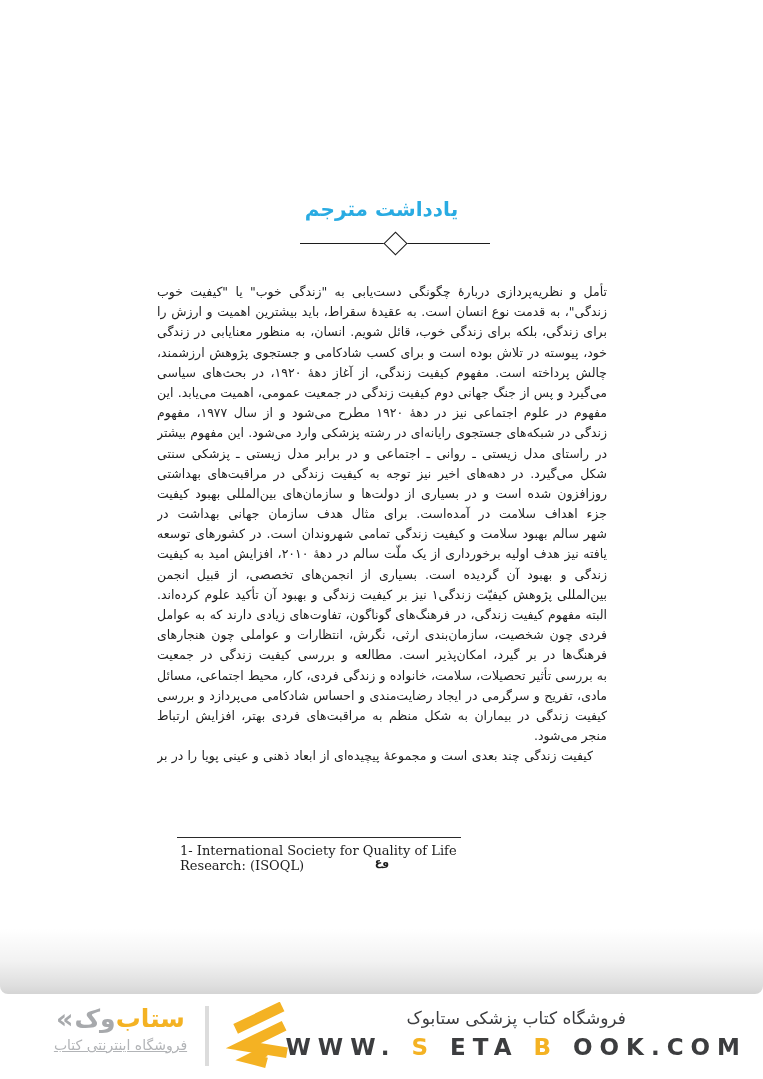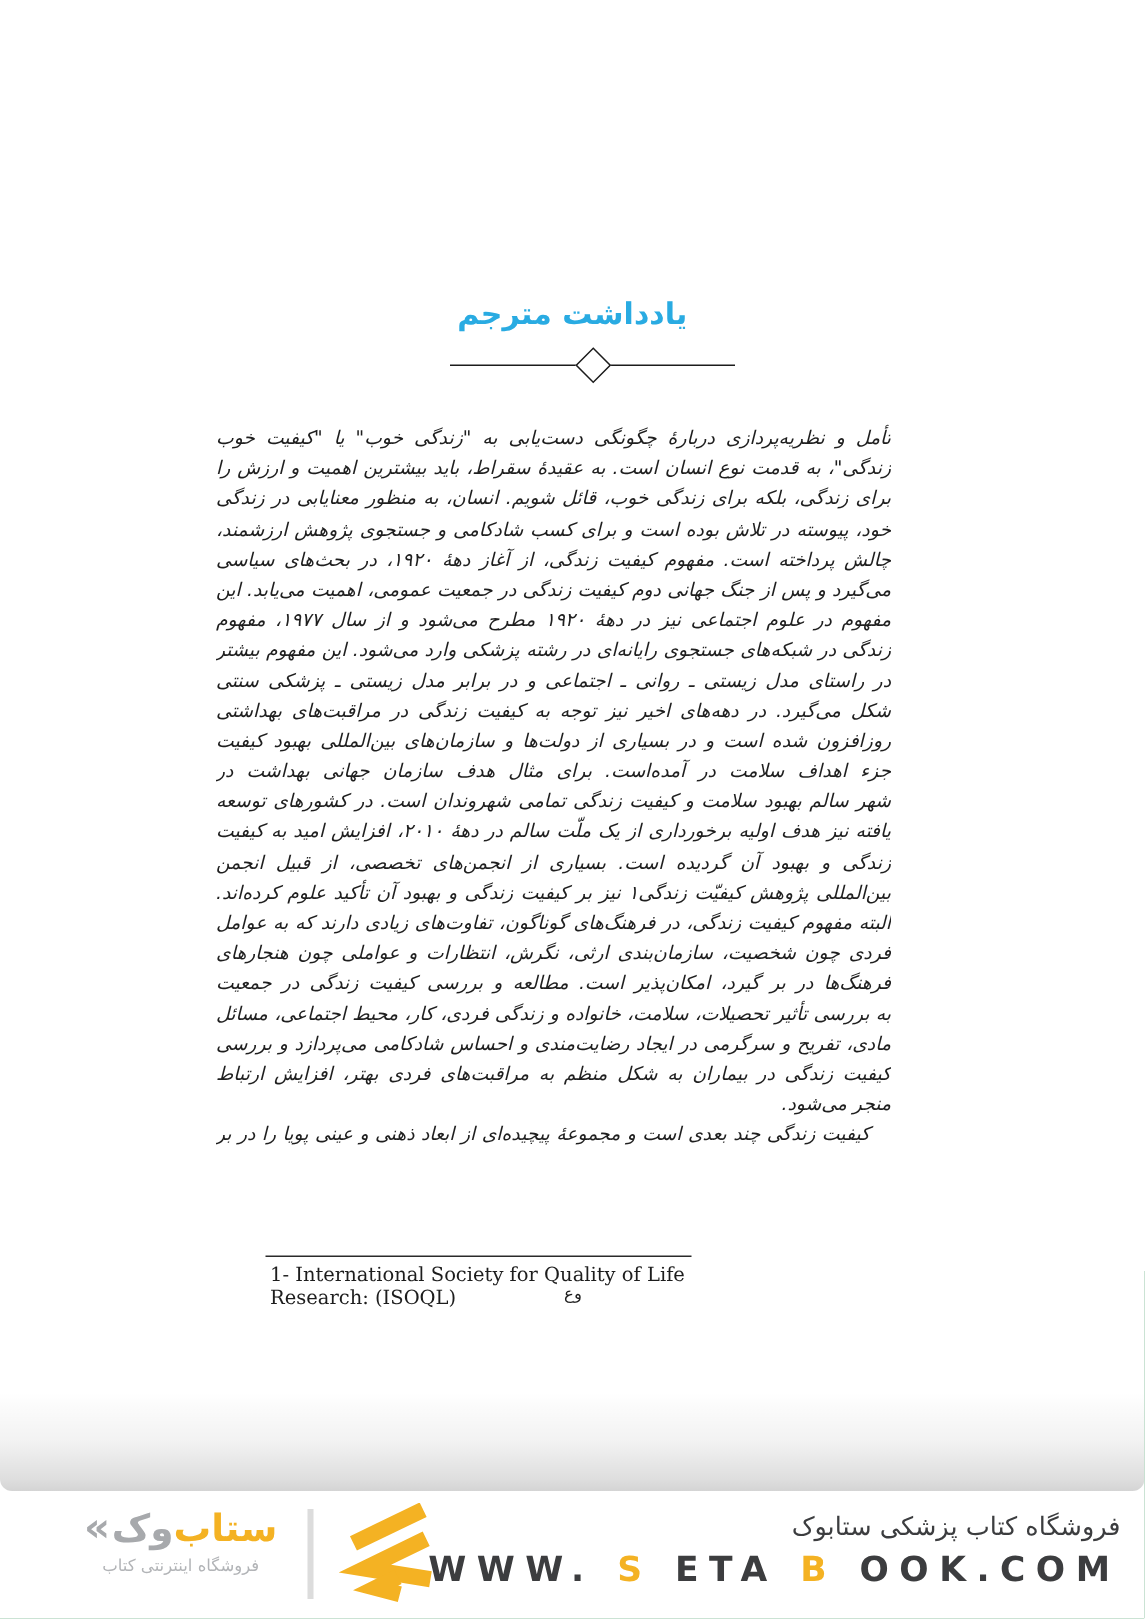--- a/index.html
+++ b/index.html
@@ -1,63 +1,63 @@
 <!DOCTYPE html>
 <html lang="fa"><head>
 <meta charset="utf-8">
 <style>
   * { margin:0; padding:0; box-sizing:border-box; }
   html,body { background:#ffffff; }
   body { font-family:"DejaVu Sans", sans-serif; }
-  .canvas { position:relative; width:763px; height:1079px; background:#15803d; overflow:hidden; }
+  .canvas { position:relative; width:763px; height:1079px; background:#bef264; overflow:hidden; }
 
   
   .scan-area { position:absolute; top:0; left:0; width:763px; height:996px; background:#ffffff; }
   .page-title { position:absolute; top:197px; left:0; width:763px; text-align:center;
                 font-size:20px; font-weight:bold; color:#29abe2; direction:rtl; }
   .title-divider { position:absolute; top:232px; left:300px; width:190px; height:22px;
                    display:flex; align-items:center; justify-content:center; }
   .dline { flex:1; height:0; border-top:1.6px solid #1c1c1c; }
   .diamond { width:17px; height:17px; border:1.7px solid #1c1c1c; background:#ffffff;
              transform:rotate(45deg); margin:0 2px; flex:0 0 auto; }
 
-  .text-block { position:absolute; top:282px; left:144px; width:450px; direction:rtl;
-                color:#1f1f1f;font-style:italic; }
+  .text-block { position:absolute; top:282px; left:157px; width:450px; direction:rtl;
+                color:#1f1f1f; }
   .bline { height:20.2px; line-height:20.2px; font-size:12.5px; overflow:hidden;
            text-align:justify; text-align-last:justify; white-space:normal; }
   .bline.end { text-align-last:right; }
   .bline.indent { padding-right:14px; }
 
   .footnote-rule { position:absolute; top:837px; left:177px; width:284px; height:0;
                    border-top:1.3px solid #2a2a2a; }
   .footnote { position:absolute; top:843px; left:180px; width:330px; direction:ltr;
               font-family:"DejaVu Serif", serif; font-size:13px; color:#1d1d1d; }
   .page-marker { position:absolute; top:856px; left:157px; width:450px; text-align:center;
-                 direction:rtl; font-size:11px; font-weight:normal; color:#1d1d1d; }
+                 direction:rtl; font-size:11px; font-weight:bold; color:#1d1d1d; }
 
   .scan-shadow { position:absolute; top:928px; left:0; width:763px; height:66px;
                  background:linear-gradient(to bottom, rgba(0,0,0,0) 0%, rgba(0,0,0,0.05) 50%,
                             rgba(0,0,0,0.13) 88%, rgba(0,0,0,0.17) 100%);
                  border-bottom-left-radius:8px; border-bottom-right-radius:8px; }
 
   
   .footer { position:absolute; top:996px; left:0; width:763px; height:83px; background:#ffffff; }
   .brand-block { position:absolute; left:38px; top:8px; width:165px; text-align:center; }
   .wordmark { display:flex; flex-direction:row; align-items:center; justify-content:center;
               font-size:25px; font-weight:bold; line-height:30px; }
   .wordmark .chev { color:#a7a9ac; font-size:27px; margin-right:1px; }
   .wordmark .wm-gray { color:#a7a9ac; direction:rtl; }
   .wordmark .wm-yellow { color:#f4b223; direction:rtl; }
-  .brand-subtitle { margin-top:3px; font-size:11px; color:#b2b4b7; direction:rtl; }
+  .brand-subtitle { margin-top:3px; font-size:14px; color:#b2b4b7; direction:rtl;text-decoration:underline; }
 
   .footer-vdivider { position:absolute; left:205px; top:10px; width:4px; height:60px;
                      background:#dcdcdc; }
   .emblem { position:absolute; left:213px; top:6px; width:78px; height:68px; }
 
-  .footer-right { position:absolute; right:16px; top:10px; text-align:right; }
+  .footer-right { position:absolute; right:16px; top:10px; text-align:center; }
   .store-name { font-size:17px; color:#3c3d3f; direction:rtl; line-height:24px; }
   .site-url { margin-top:6px; direction:ltr; font-size:23px; font-weight:bold;
               letter-spacing:7px; line-height:22px; white-space:nowrap; }
   .site-url .dark { color:#3c3d3f; }
   .site-url .yellow { color:#f4b223; }
 </style>
 </head>
 <body>
 
 <div class="canvas">

